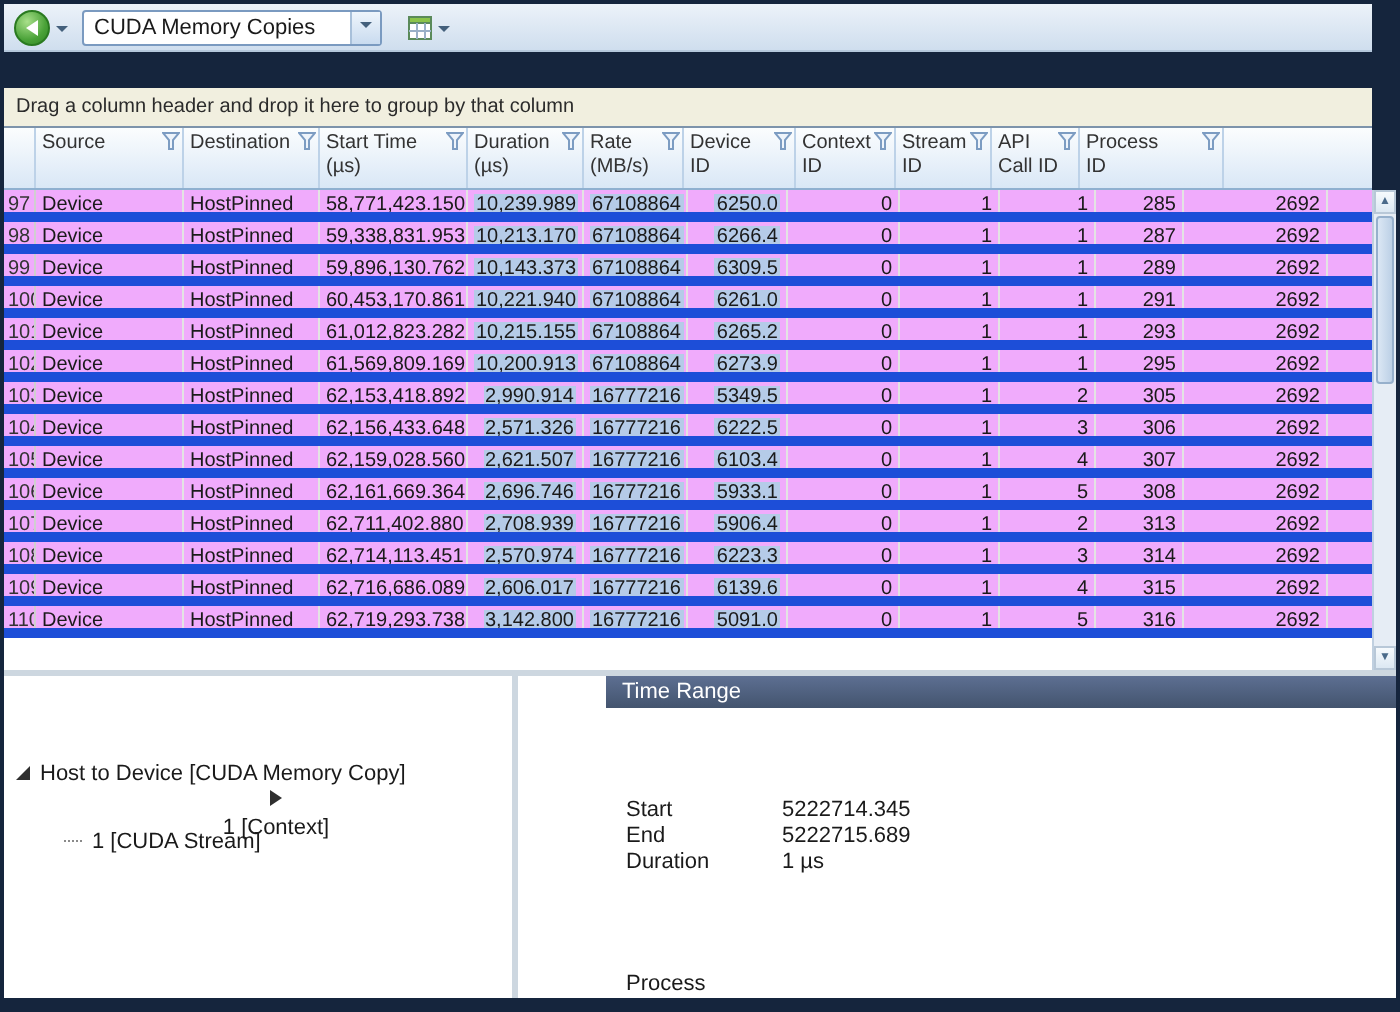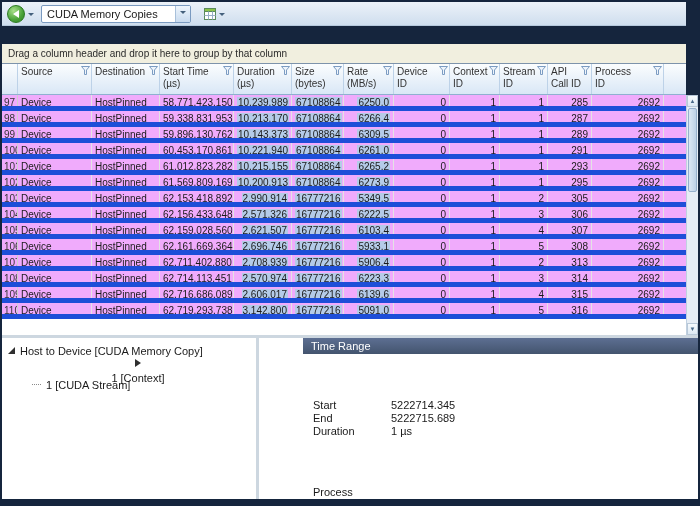--- a/index.html
+++ b/index.html
@@ -128,27 +128,20 @@
             <path d="M0.5 0.5 H8.5 L5.5 4 V8.5 H3.5 V4 Z" fill="#eef4fb" stroke="#7c9cc2"></path>
           </svg></span>
       </div>
       <div class="hcell col-duration">
         <div class="hline1">Duration</div>
         <div class="hline2">(µs)</div>
         <span class="funnel"><svg width="9" height="9" viewBox="0 0 9 9">
             <path d="M0.5 0.5 H8.5 L5.5 4 V8.5 H3.5 V4 Z" fill="#eef4fb" stroke="#7c9cc2"></path>
           </svg></span>
       </div>
-      <div class="hcell col-size">
-        <div class="hline1">Size</div>
-        <div class="hline2">(bytes)</div>
-        <span class="funnel"><svg width="9" height="9" viewBox="0 0 9 9">
-            <path d="M0.5 0.5 H8.5 L5.5 4 V8.5 H3.5 V4 Z" fill="#eef4fb" stroke="#7c9cc2"></path>
-          </svg></span>
-      </div>
       <div class="hcell col-rate">
         <div class="hline1">Rate</div>
         <div class="hline2">(MB/s)</div>
         <span class="funnel"><svg width="9" height="9" viewBox="0 0 9 9">
             <path d="M0.5 0.5 H8.5 L5.5 4 V8.5 H3.5 V4 Z" fill="#eef4fb" stroke="#7c9cc2"></path>
           </svg></span>
       </div>
       <div class="hcell col-device_id">
         <div class="hline1">Device</div>
         <div class="hline2">ID</div>
@@ -390,21 +383,21 @@
     <div class="sb-btn">▲</div>
     <div class="sb-thumb"></div>
     <div class="sb-track"></div>
     <div class="sb-btn">▼</div>
   </div>
 
   <div class="h-split"></div>
 
   <div class="bottom">
     <div class="tree">
-        <div class="tree-item" style="padding-left: 6px;">
+        <div class="tree-item" style="padding-left: 6px; margin-top: 36px;">
           <span class="tw-exp"></span>
           <span class="tree-label">Host to Device [CUDA Memory Copy]</span>
         </div>
         <div class="tree-item" style="padding-left: 18px; flex-direction: column;">
           <span class="tw-col"></span>
           <span class="tree-label">1 [Context]</span>
         </div>
         <div class="tree-item" style="padding-left: 30px;">
           <span class="tw-leaf"></span>
           <span class="tree-label">1 [CUDA Stream]</span>

